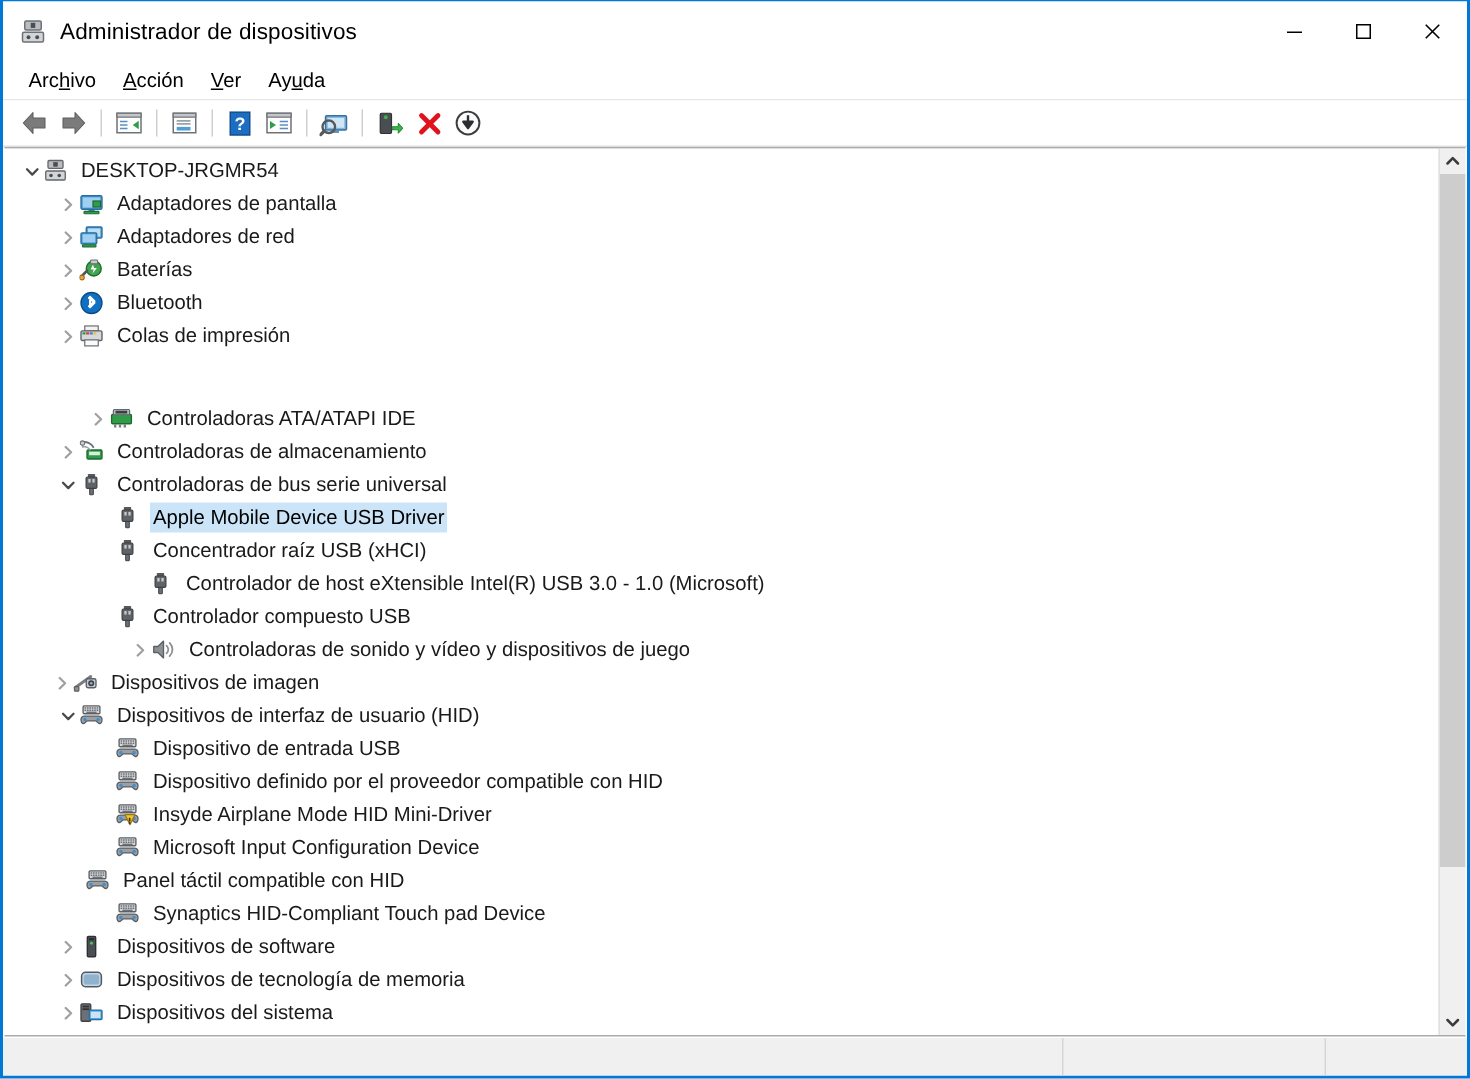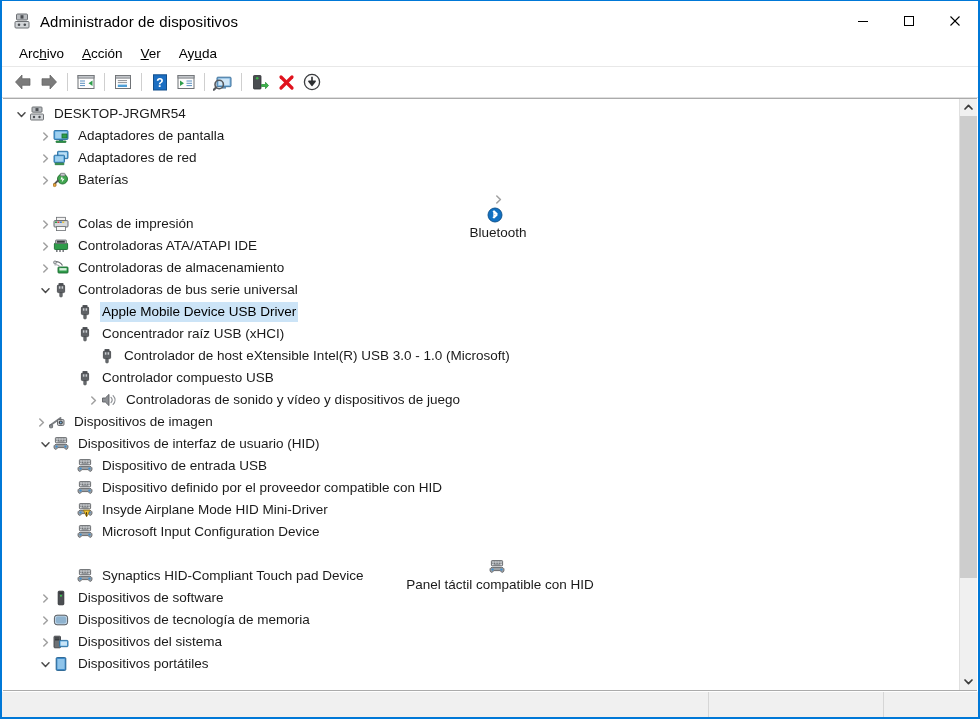--- a/index.html
+++ b/index.html
@@ -407,21 +407,21 @@
           </span>
           <span class="row-icon"><svg width="16" height="16" viewBox="0 0 16 16">
               <circle cx="9.5" cy="7" r="5" fill="#3fa54e" stroke="#1f6b2c" stroke-width="0.9"></circle>
               <rect x="7.4" y="1.3" width="4.6" height="2.6" rx="0.6" fill="#c8cbcf" stroke="#6b6e72" stroke-width="0.7"></rect>
               <path d="M5 8.5 L1.2 12.4" stroke="#555" stroke-width="1.8" stroke-linecap="round"></path>
               <circle cx="1.6" cy="13" r="1.6" fill="#e8a33d" stroke="#9c6a1c" stroke-width="0.7"></circle>
               <path d="M9 4.3 L7.4 7.6 L9.5 7.6 L8.6 10.5 L11.6 6.7 L9.7 6.7 Z" fill="#ffffff"></path>
             </svg></span>
           <span class="row-label">Baterías</span>
         </div>
-        <div class="row" style="padding-left: 34px; flex-direction: column;">
+        <div class="row" style="padding-left: 34px;">
           <span class="chev">
             <svg width="7" height="9" viewBox="0 0 7 9">
               <path d="M1.8 1 L5.4 4.5 L1.8 8" fill="none" stroke="#a0a0a0" stroke-width="1.5" stroke-linecap="round" stroke-linejoin="round"></path>
             </svg>
           </span>
           <span class="row-icon"><svg width="16" height="16" viewBox="0 0 16 16">
               <circle cx="8" cy="8" r="7" fill="#1170c2" stroke="#0b4e87" stroke-width="0.9"></circle>
               <path d="M6.3 4.6 L10 7.9 L7 10.8 L7 3.9 L10 6.8 L6.3 10.2" fill="none" stroke="#ffffff" stroke-width="1.35" stroke-linejoin="round" stroke-linecap="round"></path>
             </svg></span>
           <span class="row-label">Bluetooth</span>
@@ -436,21 +436,21 @@
               <rect x="3.5" y="1.3" width="9" height="3.4" fill="#f2f2f2" stroke="#6b6e72" stroke-width="0.8"></rect>
               <rect x="1" y="4.6" width="14" height="6.4" rx="0.9" fill="#d6d9dc" stroke="#5c5f63" stroke-width="0.9"></rect>
               <rect x="2" y="5.5" width="2" height="1.5" fill="#2e9e4b"></rect>
               <rect x="4.4" y="5.5" width="2" height="1.5" fill="#e03a3a"></rect>
               <rect x="6.8" y="5.5" width="2" height="1.5" fill="#3f7fd0"></rect>
               <rect x="9.2" y="5.5" width="2" height="1.5" fill="#e8c33d"></rect>
               <rect x="3.5" y="10.6" width="9" height="4" fill="#fafafa" stroke="#6b6e72" stroke-width="0.8"></rect>
             </svg></span>
           <span class="row-label">Colas de impresión</span>
         </div>
-        <div class="row" style="padding-left: 34px;">
+        <div class="row" style="padding-left: 54px; margin-top: 33px;">
           <span class="chev">
             <svg width="7" height="9" viewBox="0 0 7 9">
               <path d="M1.8 1 L5.4 4.5 L1.8 8" fill="none" stroke="#a0a0a0" stroke-width="1.5" stroke-linecap="round" stroke-linejoin="round"></path>
             </svg>
           </span>
           <span class="row-icon"><svg width="16" height="16" viewBox="0 0 16 16">
               <rect x="1.4" y="5.2" width="13.2" height="6.3" rx="0.8" fill="#2f9c4a" stroke="#1b6b31" stroke-width="0.9"></rect>
               <rect x="2.6" y="2" width="10.8" height="3.5" rx="0.6" fill="#b9bcc0" stroke="#63666a" stroke-width="0.8"></rect>
               <rect x="4" y="2.8" width="7.8" height="1.9" fill="#3b3e42"></rect>
               <rect x="3" y="12" width="1.6" height="2" fill="#7a7d81"></rect>
@@ -686,21 +686,21 @@
                 <rect x="9.8" y="4" width="1.1" height="1"></rect>
                 <rect x="11.4" y="4" width="1.1" height="1"></rect>
                 <rect x="4.6" y="5.4" width="6.8" height="1"></rect>
               </g>
               <path d="M3.2 8.4 C1.4 8.4 0.7 10 1.1 11.7 C1.4 13.2 2.6 13.8 3.4 13 L5 11.6 L11 11.6 L12.6 13 C13.4 13.8 14.6 13.2 14.9 11.7 C15.3 10 14.6 8.4 12.8 8.4 Z" fill="#9aa0a5" stroke="#5c5f63" stroke-width="0.9" stroke-linejoin="round"></path>
               <circle cx="3.6" cy="10.6" r="1.15" fill="#3f8fd0"></circle>
               <circle cx="12.4" cy="10.6" r="1.15" fill="#3f8fd0"></circle>
             </svg></span>
           <span class="row-label">Microsoft Input Configuration Device</span>
         </div>
-        <div class="row" style="padding-left: 38px; flex-direction: column;">
+        <div class="row" style="padding-left: 38px;">
           <span class="chev empty"></span>
           <span class="row-icon"><svg width="16" height="16" viewBox="0 0 16 16">
               <rect x="2.4" y="1.6" width="11.2" height="5.2" rx="0.7" fill="#d6d9dc" stroke="#5c5f63" stroke-width="0.9"></rect>
               <g fill="#6e7276">
                 <rect x="3.4" y="2.5" width="1.1" height="1"></rect>
                 <rect x="5" y="2.5" width="1.1" height="1"></rect>
                 <rect x="6.6" y="2.5" width="1.1" height="1"></rect>
                 <rect x="8.2" y="2.5" width="1.1" height="1"></rect>
                 <rect x="9.8" y="2.5" width="1.1" height="1"></rect>
                 <rect x="11.4" y="2.5" width="1.1" height="1"></rect>

